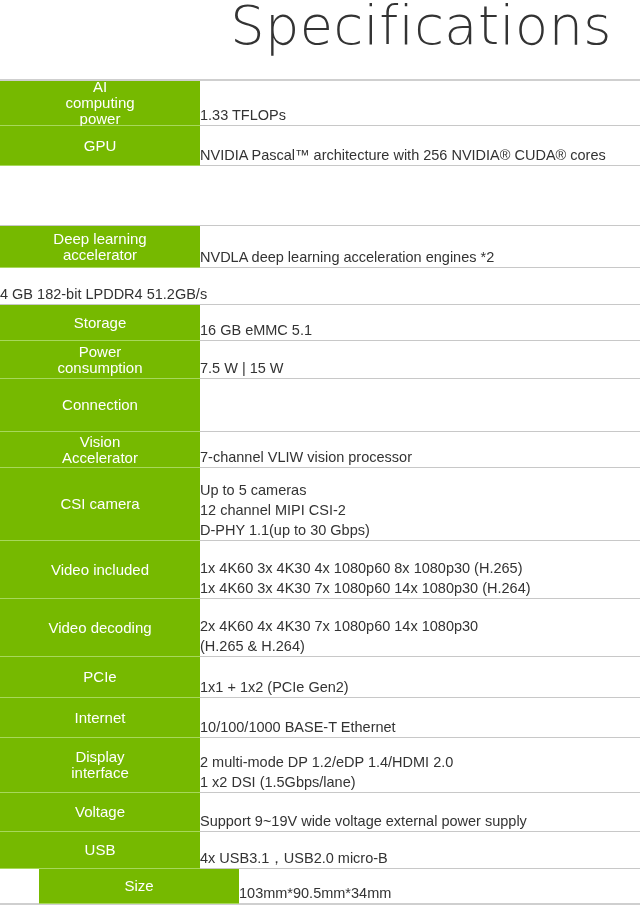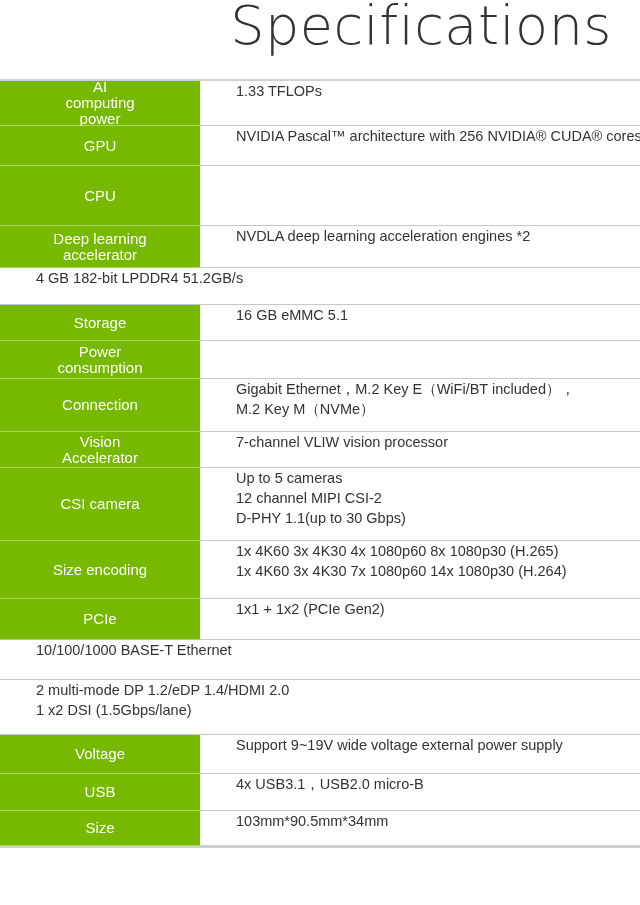--- a/index.html
+++ b/index.html
@@ -3,27 +3,27 @@
 <meta charset="utf-8">
 <style>
   html, body { margin: 0; padding: 0; background: #ffffff; }
   body { width: 640px; height: 905px; position: relative; overflow: hidden;
          font-family: "Liberation Sans", "DejaVu Sans", sans-serif; }
   .title { position: absolute; right: 28px; top: -6px; font-size: 54px; font-weight: 300;
            color: #333333; letter-spacing: 0.5px; font-family: "DejaVu Sans", "Liberation Sans", sans-serif; }
   .spec-table { position: absolute; left: 0; top: 79px; width: 640px;
                 border-top: 2px solid #cfcfcf; border-bottom: 3px solid #cfcfcf; }
   .row { display: flex; border-bottom: 1px solid #c8c8c8; box-sizing: border-box; }
-  .row:last-child { border-bottom: none; }
+  .row:last-child { border-bottom: none; margin-left: 39px; }
   .label { width: 200px; flex: 0 0 200px; background: #76b900; color: #ffffff;
            display: flex; align-items: center; justify-content: center; text-align: center;
            font-size: 15px; line-height: 16px; box-sizing: border-box; padding: 0 0;
            border-bottom: 1px solid #a7d85a; margin-bottom: -1px; }
-  .value { flex: 1; display: flex; flex-direction: column; justify-content: flex-start;
-           padding-left: 36px; color: #333333; font-size: 14.5px; line-height: 20px; }
+  .value { flex: 1; display: flex; flex-direction: column; justify-content: flex-end;
+           color: #333333; font-size: 14.5px; line-height: 20px; }
   .value span { white-space: nowrap; }
 </style>
 </head>
 <body>
 
 <div class="title">Specifications</div>
 
 <div class="spec-table">
   <div class="row" style="height:45px">
     <div class="label" style="padding:0 60px">AI computing power</div>
@@ -31,82 +31,89 @@
         <span>1.33 TFLOPs</span>
       </div>
   </div>
   <div class="row" style="height:40px">
     <div class="label">GPU</div>
     <div class="value">
         <span>NVIDIA Pascal™ architecture with 256 NVIDIA® CUDA® cores</span>
       </div>
   </div>
   <div class="row" style="height:60px">
-    <div class="label">CPU</div>
   </div>
   <div class="row" style="height:42px">
     <div class="label" style="padding:0 40px">Deep learning accelerator</div>
     <div class="value">
         <span>NVDLA deep learning acceleration engines *2</span>
       </div>
   </div>
   <div class="row" style="height:37px">
     <div class="value">
         <span>4 GB 182-bit LPDDR4 51.2GB/s</span>
       </div>
   </div>
   <div class="row" style="height:36px">
     <div class="label">Storage</div>
     <div class="value">
         <span>16 GB eMMC 5.1</span>
       </div>
   </div>
   <div class="row" style="height:38px">
     <div class="label" style="padding:0 60px">Power consumption</div>
+    <div class="value">
+        <span>7.5 W | 15 W</span>
+      </div>
   </div>
   <div class="row" style="height:53px">
     <div class="label">Connection</div>
-    <div class="value">
-      <span>Gigabit Ethernet，M.2 Key E（WiFi/BT included），</span>
-      <span>M.2 Key M（NVMe）</span>
-    </div>
   </div>
   <div class="row" style="height:36px">
     <div class="label" style="padding:0 55px">Vision Accelerator</div>
     <div class="value">
         <span>7-channel VLIW vision processor</span>
       </div>
   </div>
   <div class="row" style="height:73px">
     <div class="label">CSI camera</div>
     <div class="value">
       <span>Up to 5 cameras</span>
       <span>12 channel MIPI CSI-2</span>
       <span>D-PHY 1.1(up to 30 Gbps)</span>
     </div>
   </div>
   <div class="row" style="height:58px">
-    <div class="label">Size encoding</div>
+    <div class="label">Video included</div>
     <div class="value" style="white-space:pre">
       <span>1x 4K60  3x 4K30  4x 1080p60  8x 1080p30 (H.265)</span>
       <span>1x 4K60  3x 4K30  7x 1080p60  14x 1080p30 (H.264)</span>
+    </div>
+  </div>
+  <div class="row" style="height:58px">
+    <div class="label">Video decoding</div>
+    <div class="value" style="white-space:pre">
+      <span>2x 4K60  4x 4K30  7x 1080p60  14x 1080p30</span>
+      <span>(H.265 &amp; H.264)</span>
     </div>
   </div>
   <div class="row" style="height:41px">
     <div class="label">PCIe</div>
     <div class="value">
         <span>1x1 + 1x2 (PCIe Gen2)</span>
       </div>
   </div>
   <div class="row" style="height:40px">
+    <div class="label">Internet</div>
     <div class="value">
         <span>10/100/1000 BASE-T Ethernet</span>
       </div>
   </div>
   <div class="row" style="height:55px">
+    <div class="label" style="padding:0 55px">Display interface</div>
     <div class="value">
       <span>2 multi-mode DP 1.2/eDP 1.4/HDMI 2.0</span>
       <span>1 x2 DSI (1.5Gbps/lane)</span>
     </div>
   </div>
   <div class="row" style="height:39px">
     <div class="label">Voltage</div>
     <div class="value">
         <span>Support 9~19V wide voltage external power supply</span>
       </div>

